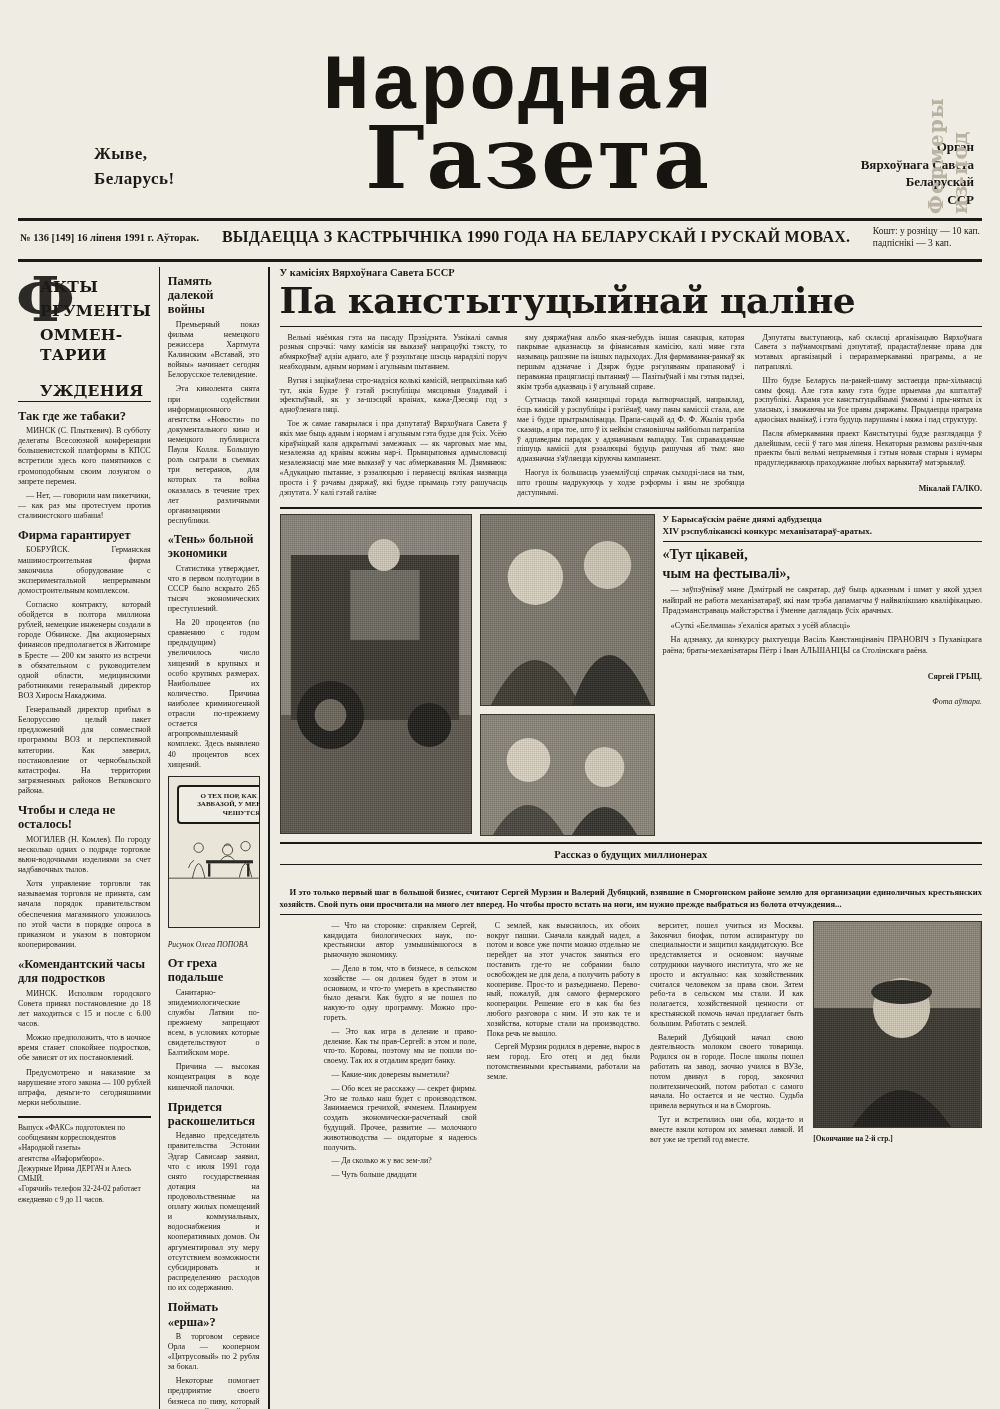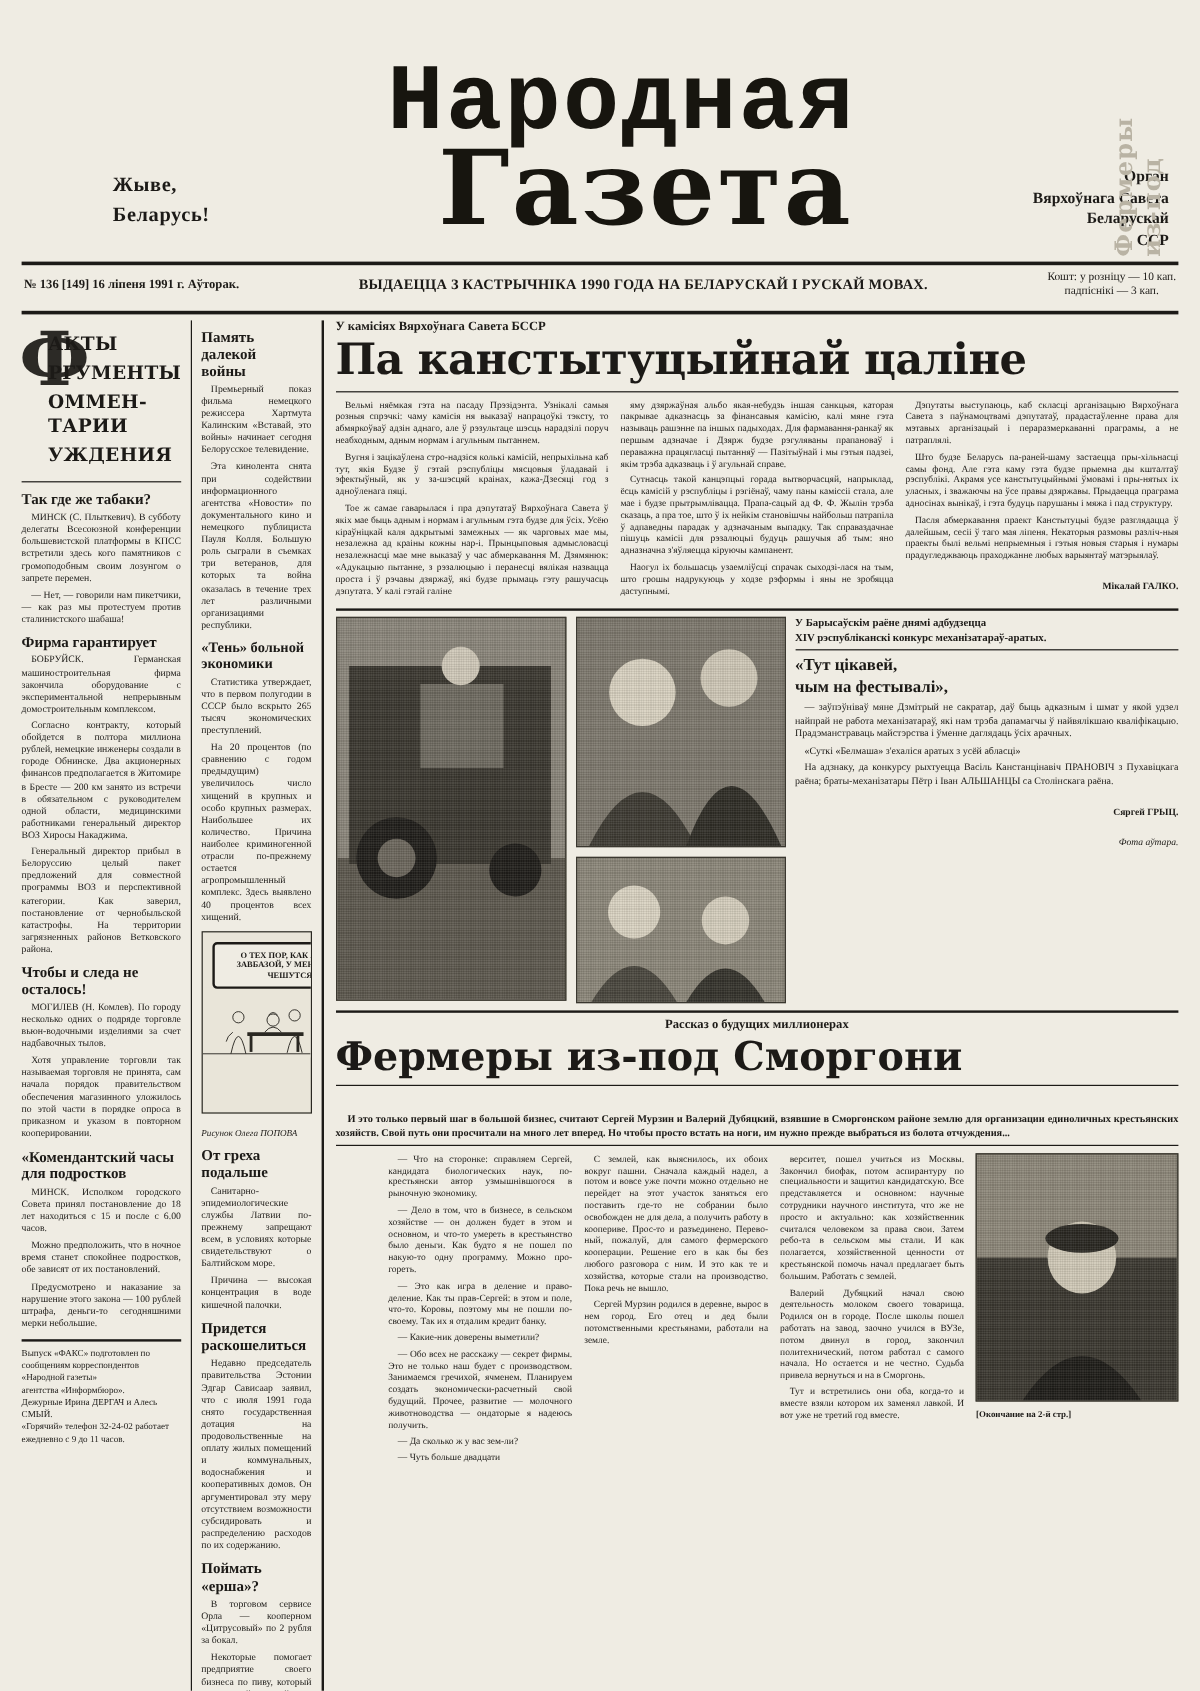--- a/index.html
+++ b/index.html
@@ -43,42 +43,42 @@
   .organ{
     position:absolute;right:8px;top:124px;
     text-align:right;font-weight:bold;font-size:13px;line-height:1.35;
   }
   .rule-thick{border-top:3px solid #1c1a17;margin-top:4px;}
   .rule-thin{border-top:1px solid #1c1a17;margin-top:2px;}
   .issue-bar{
     display:flex;justify-content:space-between;align-items:center;
     font-size:10.5px;padding:4px 2px 5px 2px;font-weight:bold;
   }
-  .issue-bar .mid{font-size:12px;letter-spacing:.2px;font-weight:bold;}
-  .issue-bar .right{text-align:center;font-size:9.5px;line-height:1.3;font-weight:normal;}
+  .issue-bar .mid{font-size:16px;letter-spacing:.2px;font-weight:bold;}
+  .issue-bar .right{text-align:left;font-size:9.5px;line-height:1.3;font-weight:normal;}
   
   .body-wrap{display:flex;gap:0;margin-top:5px;}
   .col{box-sizing:border-box;}
   .colA{width:142px;padding-right:8px;border-right:1px solid #1c1a17;}
   .colB{width:110px;padding:0 8px;border-right:2px solid #1c1a17;}
   .colC{width:714px;padding-left:10px;}
   .fx-logo{
     font-family:"DejaVu Serif",serif;font-weight:bold;
     line-height:1.0;margin-bottom:6px;position:relative;height:128px;
   }
   .fx-logo .big{
     position:absolute;left:-2px;top:2px;font-size:62px;color:#1c1a17;
     letter-spacing:-2px;opacity:.92;
   }
   .fx-logo .w{position:absolute;font-size:15.5px;letter-spacing:.3px;text-align:right;}
   .fx-logo .w1{left:22px;top:12px;}
   .fx-logo .w2{left:22px;top:36px;}
   .fx-logo .w3{left:22px;top:60px;}
   .fx-logo .w4{left:22px;top:80px;}
-  .fx-logo .w5{left:22px;top:104px;}
+  .fx-logo .w5{left:22px;top:116px;}
   h3.sub{
     font-size:12.5px;font-weight:bold;margin:7px 0 3px 0;line-height:1.15;
   }
   h3.sub.quo{font-size:12px;}
   p{margin:0 0 4px 0;font-size:8.3px;line-height:1.27;text-align:justify;
     text-indent:8px;}
   .colA p,.colB p{font-size:8.1px;line-height:1.25;}
   .sep{border-top:1px solid #1c1a17;margin:6px 0 5px 0;}
   .sep-dbl{border-top:2px solid #1c1a17;margin:6px 0 5px 0;}
   
@@ -331,21 +331,20 @@
           <p>«Суткі «Белмаша» з'ехаліся аратых з усёй абласці»</p>
           <p>На адзнаку, да конкурсу рыхтуецца Васіль Канстанцінавіч ПРАНОВІЧ з Пухавіцкага раёна; браты-механізатары Пётр і Іван АЛЬШАНЦЫ са Столінскага раёна.</p>
           <div class="byline">Сяргей ГРЫЦ.</div>
           <div class="byline" style="font-weight:normal;font-style:italic;">Фота аўтара.</div>
         </div>
       </div>
 
       <div class="sep-dbl"></div>
 
       <div class="center kicker">Рассказ о будущих миллионерах</div>
-      <h2 class="head2">Фермеры из-под Сморгони</h2>
       <div class="rule-thin"></div>
       <p class="lede" style="margin-top:22px;">И это только первый шаг в большой бизнес, считают Сергей Мурзин и Валерий Дубяцкий, взявшие в Сморгонском районе землю для организации единоличных крестьянских хозяйств. Свой путь они просчитали на много лет вперед. Но чтобы просто встать на ноги, им нужно прежде выбраться из болота отчуждения...</p>
       <div class="rule-thin"></div>
 
       <div class="c-cols" style="margin-top:6px;margin-left:44px;">
         <div class="cc">
           <p>— Что на сторонке: справляем Сергей, кандидата биологических наук, по-крестьянски автор узмышнівшогося в рыночную экономику.</p>
           <p>— Дело в том, что в бизнесе, в сельском хозяйстве — он должен будет в этом и основном, и что-то умереть в крестьянство было деньги. Как будто я не пошел по накую-то одну программу. Можно про-гореть.</p>
           <p>— Это как игра в деление и право-деление. Как ты прав-Сергей: в этом и поле, что-то. Коровы, поэтому мы не пошли по-своему. Так их я отдалим кредит банку.</p>
           <p>— Какие-ник доверены выметили?</p>

